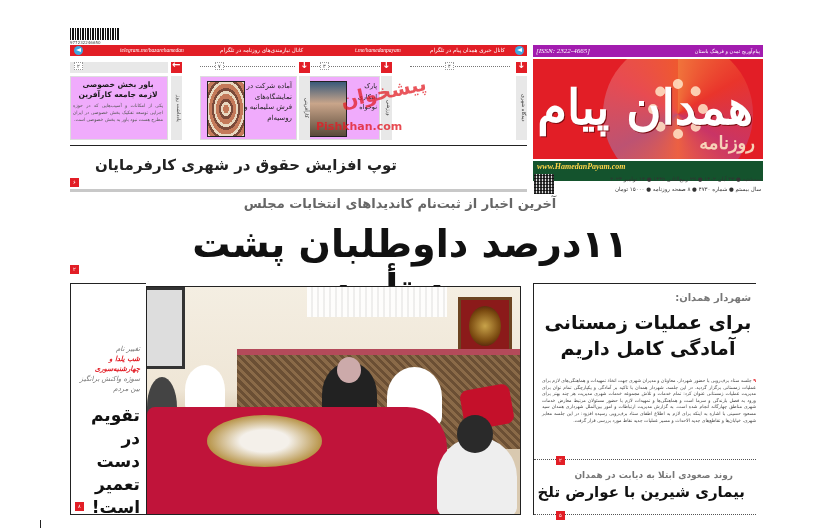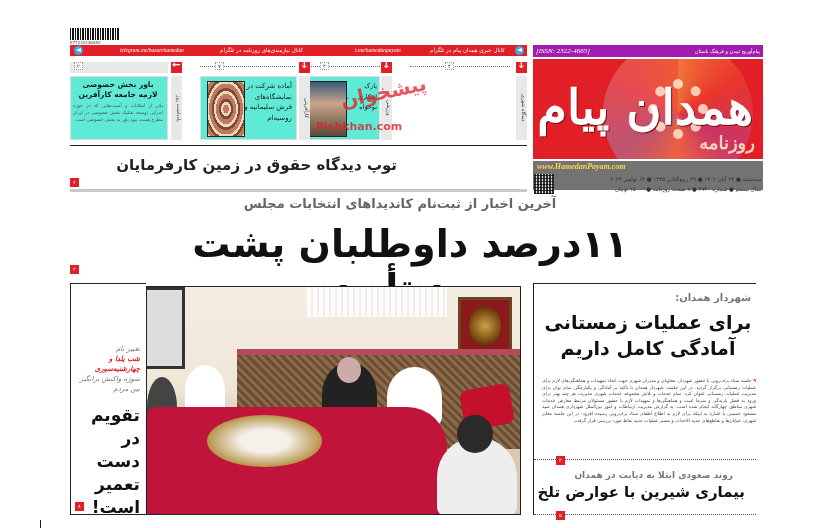--- a/index.html
+++ b/index.html
@@ -12,21 +12,21 @@
   #masthead { left: 533px; top: 45px; width: 230px; height: 145px; }
   #mast-top { position: absolute; left: 0; top: 0; width: 230px; height: 12px; background: #a21caf; color: #fff; font-size: 6px; line-height: 12px; padding: 0 3px; }
   #mast-top .issn { float: left; font-family: "Liberation Serif", serif; font-style: italic; font-size: 7px; }
   #mast-top .tag { float: right; direction: rtl; font-size: 5px; }
   #mast-logo { position: absolute; left: 0; top: 14px; width: 230px; height: 100px; background: #e21e26; overflow: hidden; }
   #mast-logo .rays { position: absolute; left: 70px; top: -20px; width: 150px; height: 150px; border-radius: 50%;
       background: conic-gradient(from 0deg, rgba(255,200,80,.5), rgba(255,120,60,.25), rgba(170,80,180,.45), rgba(255,220,120,.35), rgba(120,180,255,.35), rgba(255,255,255,.2), rgba(255,160,60,.45)); }
   #mast-logo .ring { position: absolute; left: 115px; top: 20px; width: 60px; height: 60px; border-radius: 50%; border: 10px dotted rgba(255,230,200,.85); }
   #mast-logo .name { position: absolute; right: 10px; top: 20px; color: #fff; font-family: "DejaVu Serif", serif; font-weight: bold; font-size: 48px; direction: rtl; text-shadow: 1px 1px 0 #7a0b10; letter-spacing: -2px; }
   #mast-logo .sub { position: absolute; right: 8px; bottom: 6px; color: #f7d2b8; font-family: "DejaVu Serif", serif; font-weight: bold; font-size: 18px; direction: rtl; }
-  #mast-url { position: absolute; left: 0; top: 116px; width: 230px; height: 29px; background: #737373; color: #ffd54a; font-family: "Liberation Serif", serif; font-style: italic; font-weight: bold; font-size: 8px; line-height: 11px; padding-left: 4px; }
+  #mast-url { position: absolute; left: 0; top: 116px; width: 230px; height: 20px; background: #14532d; color: #ffd54a; font-family: "Liberation Serif", serif; font-style: italic; font-weight: bold; font-size: 8px; line-height: 11px; padding-left: 4px; }
   #mast-info { position: absolute; left: 0; top: 129px; width: 230px; height: 22px; }
   #mast-info .qr { position: absolute; left: 1px; top: 0; width: 20px; height: 20px;
       background: repeating-linear-gradient(90deg, #333 0 2px, #ddd 2px 3px), repeating-linear-gradient(0deg, #555 0 1px, transparent 1px 3px); background-blend-mode: multiply; }
   #mast-info .line { position: absolute; right: 2px; font-size: 5.5px; direction: rtl; color: #333; white-space: nowrap; }
   #mast-info .l1 { top: 2px; } #mast-info .l2 { top: 12px; }
 
   
   #tg-bar { left: 70px; top: 45px; width: 457px; height: 11px; background: #e21e26; color: #fff; font-size: 5.5px; line-height: 11px; }
   #tg-bar .seg { position: absolute; top: 0; white-space: nowrap; }
   .tg-icon { position: absolute; top: 1px; width: 9px; height: 9px; border-radius: 50%; background: #3ea7e0; }
@@ -37,21 +37,21 @@
   #barcode-num { left: 70px; top: 40px; font-size: 4px; color: #444; }
 
   
   .teaser { position: absolute; top: 60px; height: 82px; }
   .teaser .side { position: absolute; right: 0; top: 16px; width: 11px; height: 64px; background: #e8e8e8; font-size: 5px; writing-mode: vertical-rl; color: #333; text-align: center; }
   .teaser .arrow { position: absolute; right: 0; top: 2px; width: 11px; height: 11px; background: #e21e26; }
   .teaser .arrow::after { content: "↓"; position: absolute; left: 1px; top: -3px; color: #fff; font-size: 10px; font-weight: bold; }
   .teaser .arrow.left::after { content: "←"; top: -3px; }
   .teaser .dash { position: absolute; top: 6px; height: 0; border-top: 1px dotted #777; }
   .teaser .pg { position: absolute; top: 2px; font-size: 5px; background: #fff; padding: 0 2px; color: #333; border: 1px dotted #999; }
-  .teaser .body { position: absolute; top: 16px; height: 64px; border: 1px solid #ddd; background: #5eead4; }
+  .teaser .body { position: absolute; top: 16px; height: 64px; border: 1px solid #ddd; background: #f0abfc; }
   .teaser .photo { position: absolute; top: 4px; width: 40px; height: 56px; border: 1px solid #222; }
   .teaser .txt { position: absolute; top: 4px; direction: rtl; font-size: 7.5px; line-height: 10.5px; color: #222; }
 
   
   #top-headline { left: 70px; top: 145px; width: 457px; height: 1px; background: #222; }
   #sub-strip { left: 70px; top: 152px; width: 457px; height: 40px; }
   #sub-strip .hl { position: absolute; right: 130px; top: 4px; direction: rtl; font-weight: bold; font-size: 15px; color: #222; white-space: nowrap; }
   #sub-strip .bottom { position: absolute; left: 0; top: 37px; width: 457px; height: 3px; background: #c8c8c8; }
   .pgtag { position: absolute; font-size: 5px; color: #fff; background: #e21e26; padding: 0 2px; border: 1px dotted #e21e26; line-height: 7px; }
 
@@ -169,21 +169,21 @@
   <div class="pg" style="left:4px;">۲</div>
   <div class="side">یادداشت روز</div>
   <div class="body" style="left:0; width:98px;">
     <div class="abs rtl" style="right:4px; top:3px; width:90px; text-align:center; font-weight:bold; font-size:7.5px; line-height:10px;">باور بخش خصوصی لازمه جامعه کارآفرین</div>
     <div class="abs rtl" style="right:4px; top:25px; width:90px; text-align:justify; font-size:4.6px; line-height:7px; color:#555;">یکی از امکانات و آسیب‌هایی که در حوزه اجرایی توسعه تفکیک بخش خصوصی در ایران مطرح هست نبود باور به بخش خصوصی است.</div>
   </div>
 </div>
 
 <div id="top-headline" class="abs"></div>
 <div id="sub-strip" class="abs">
-  <div class="hl">توپ دیدگاه حقوق در زمین کارفرمایان</div>
+  <div class="hl">توپ افزایش حقوق در شهری کارفرمایان</div>
   <div class="pgtag" style="left:0; top:26px;">۶</div>
   <div class="bottom"></div>
 </div>
 
 <div id="kicker" class="abs">آخرین اخبار از ثبت‌نام کاندیداهای انتخابات مجلس</div>
 <div id="main-headline" class="abs">۱۱درصد داوطلبان پشت سد تأیید</div>
 <div class="pgtag abs" style="left:70px; top:265px;">۲</div>
 
 <div id="left-box" class="abs">
   <div class="k">

